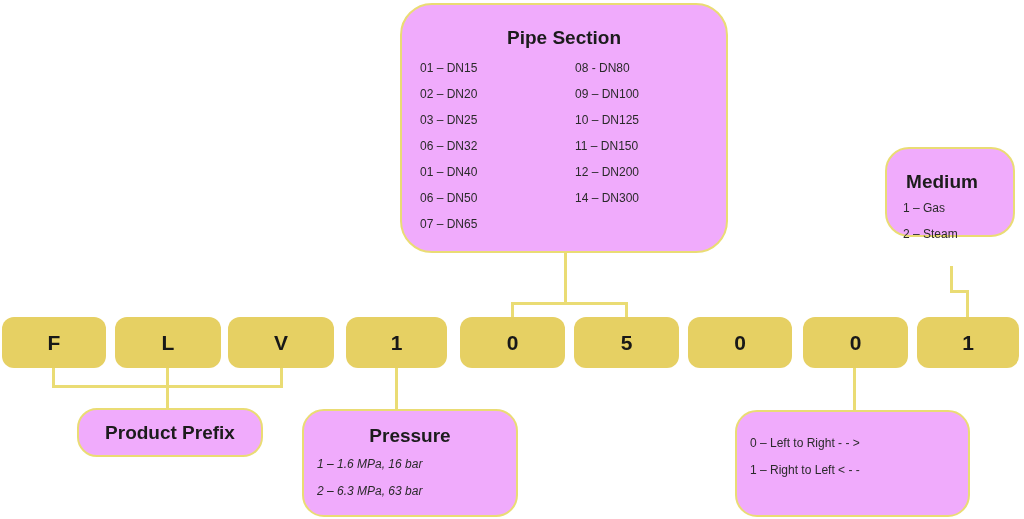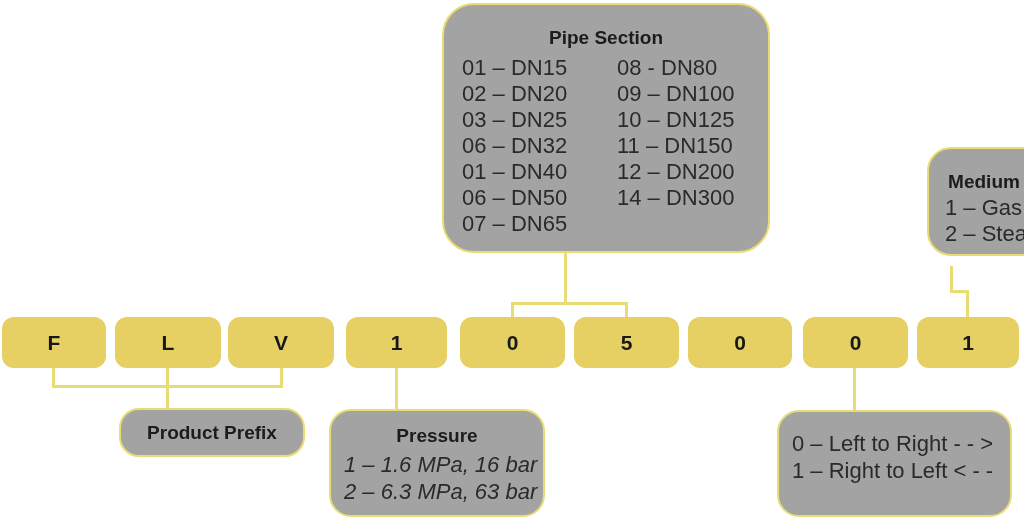--- a/index.html
+++ b/index.html
@@ -27,57 +27,56 @@
     align-items: center;
     justify-content: center;
     font-size: 21px;
     font-weight: 700;
     color: #181818;
   }
   
   .callout {
     position: absolute;
     box-sizing: border-box;
-    background: #a3a3a3;
+    background: #f0abfc;
     border: 2.5px solid #eadc74;
     z-index: 2;
-    margin-left: 42px;
   }
   .callout-title {
     font-weight: 700;
     font-size: 19px;
     text-align: center;
     color: #1c1c1c;
   }
   .line-item {
-    font-size: 22px;
+    font-size: 12px;
     color: #2a2a2a;
     white-space: nowrap;
   }
   
   .conn {
     position: absolute;
     background: #eadc74;
     z-index: 1;
   }
   
   #pipe-callout { left: 400px; top: 3px; width: 328px; height: 250px; border-radius: 32px; padding: 22px 0 0 0; }
   #pipe-callout .cols { display: flex; padding: 6px 0 0 18px; }
   #pipe-callout .col { display: flex; flex-direction: column; }
   #pipe-callout .col1 { width: 155px; }
   #pipe-callout .col .line-item { line-height: 26px; }
   
-  #medium-callout { left: 885px; top: 147px; width: 130px; height: 109px; border-radius: 24px; padding: 22px 16px 0 0; }
+  #medium-callout { left: 885px; top: 147px; width: 130px; height: 90px; border-radius: 24px; padding: 22px 16px 0 0; }
   #medium-callout .items { padding: 2px 0 0 16px; }
   #medium-callout .line-item { line-height: 26px; }
   
   #prefix-callout { left: 77px; top: 408px; width: 186px; height: 49px; border-radius: 20px;
     display: flex; align-items: center; justify-content: center; }
   
-  #pressure-callout { left: 287px; top: 409px; width: 216px; height: 108px; border-radius: 22px; padding: 14px 0 0 0; }
+  #pressure-callout { left: 302px; top: 409px; width: 216px; height: 108px; border-radius: 22px; padding: 14px 0 0 0; }
   #pressure-callout .items { padding: 4px 0 0 13px; font-style: italic; }
   #pressure-callout .line-item { line-height: 27px; }
   
   #flow-callout { left: 735px; top: 410px; width: 235px; height: 107px; border-radius: 22px; padding: 14px 0 0 0; }
   #flow-callout .items { padding: 4px 0 0 13px; }
   #flow-callout .line-item { line-height: 27px; }
 </style>
 </head>
 <body>
 

